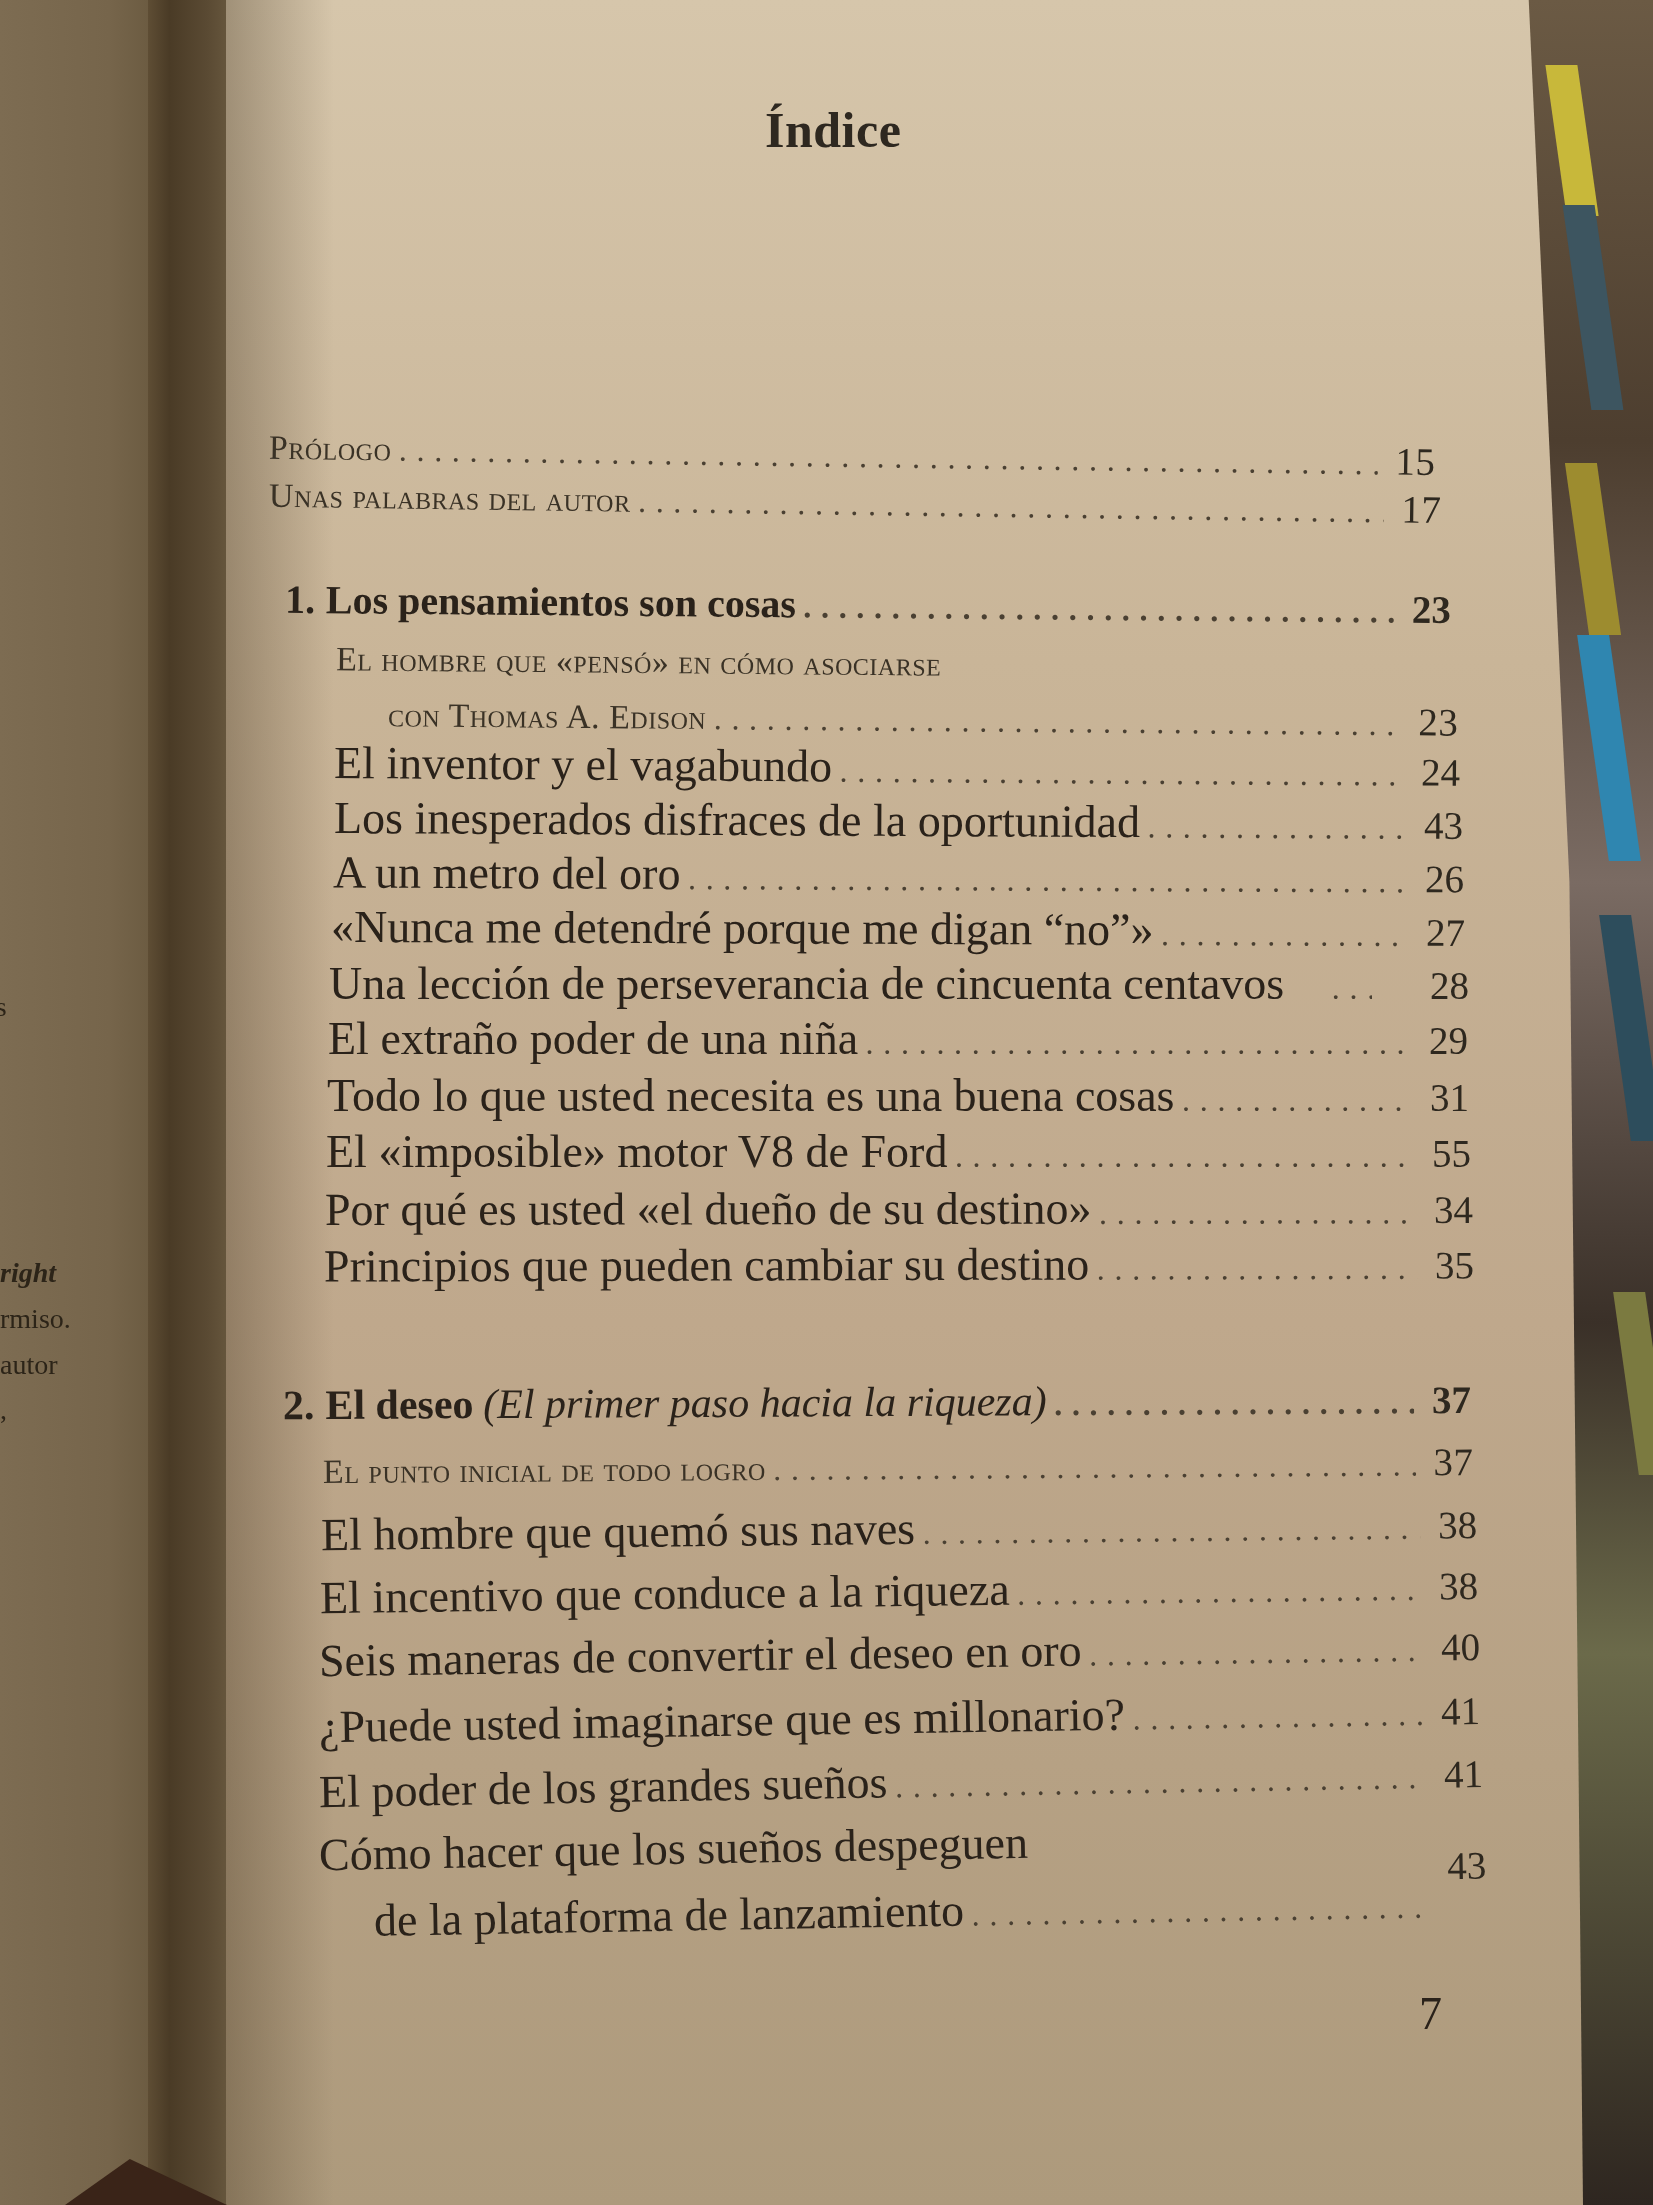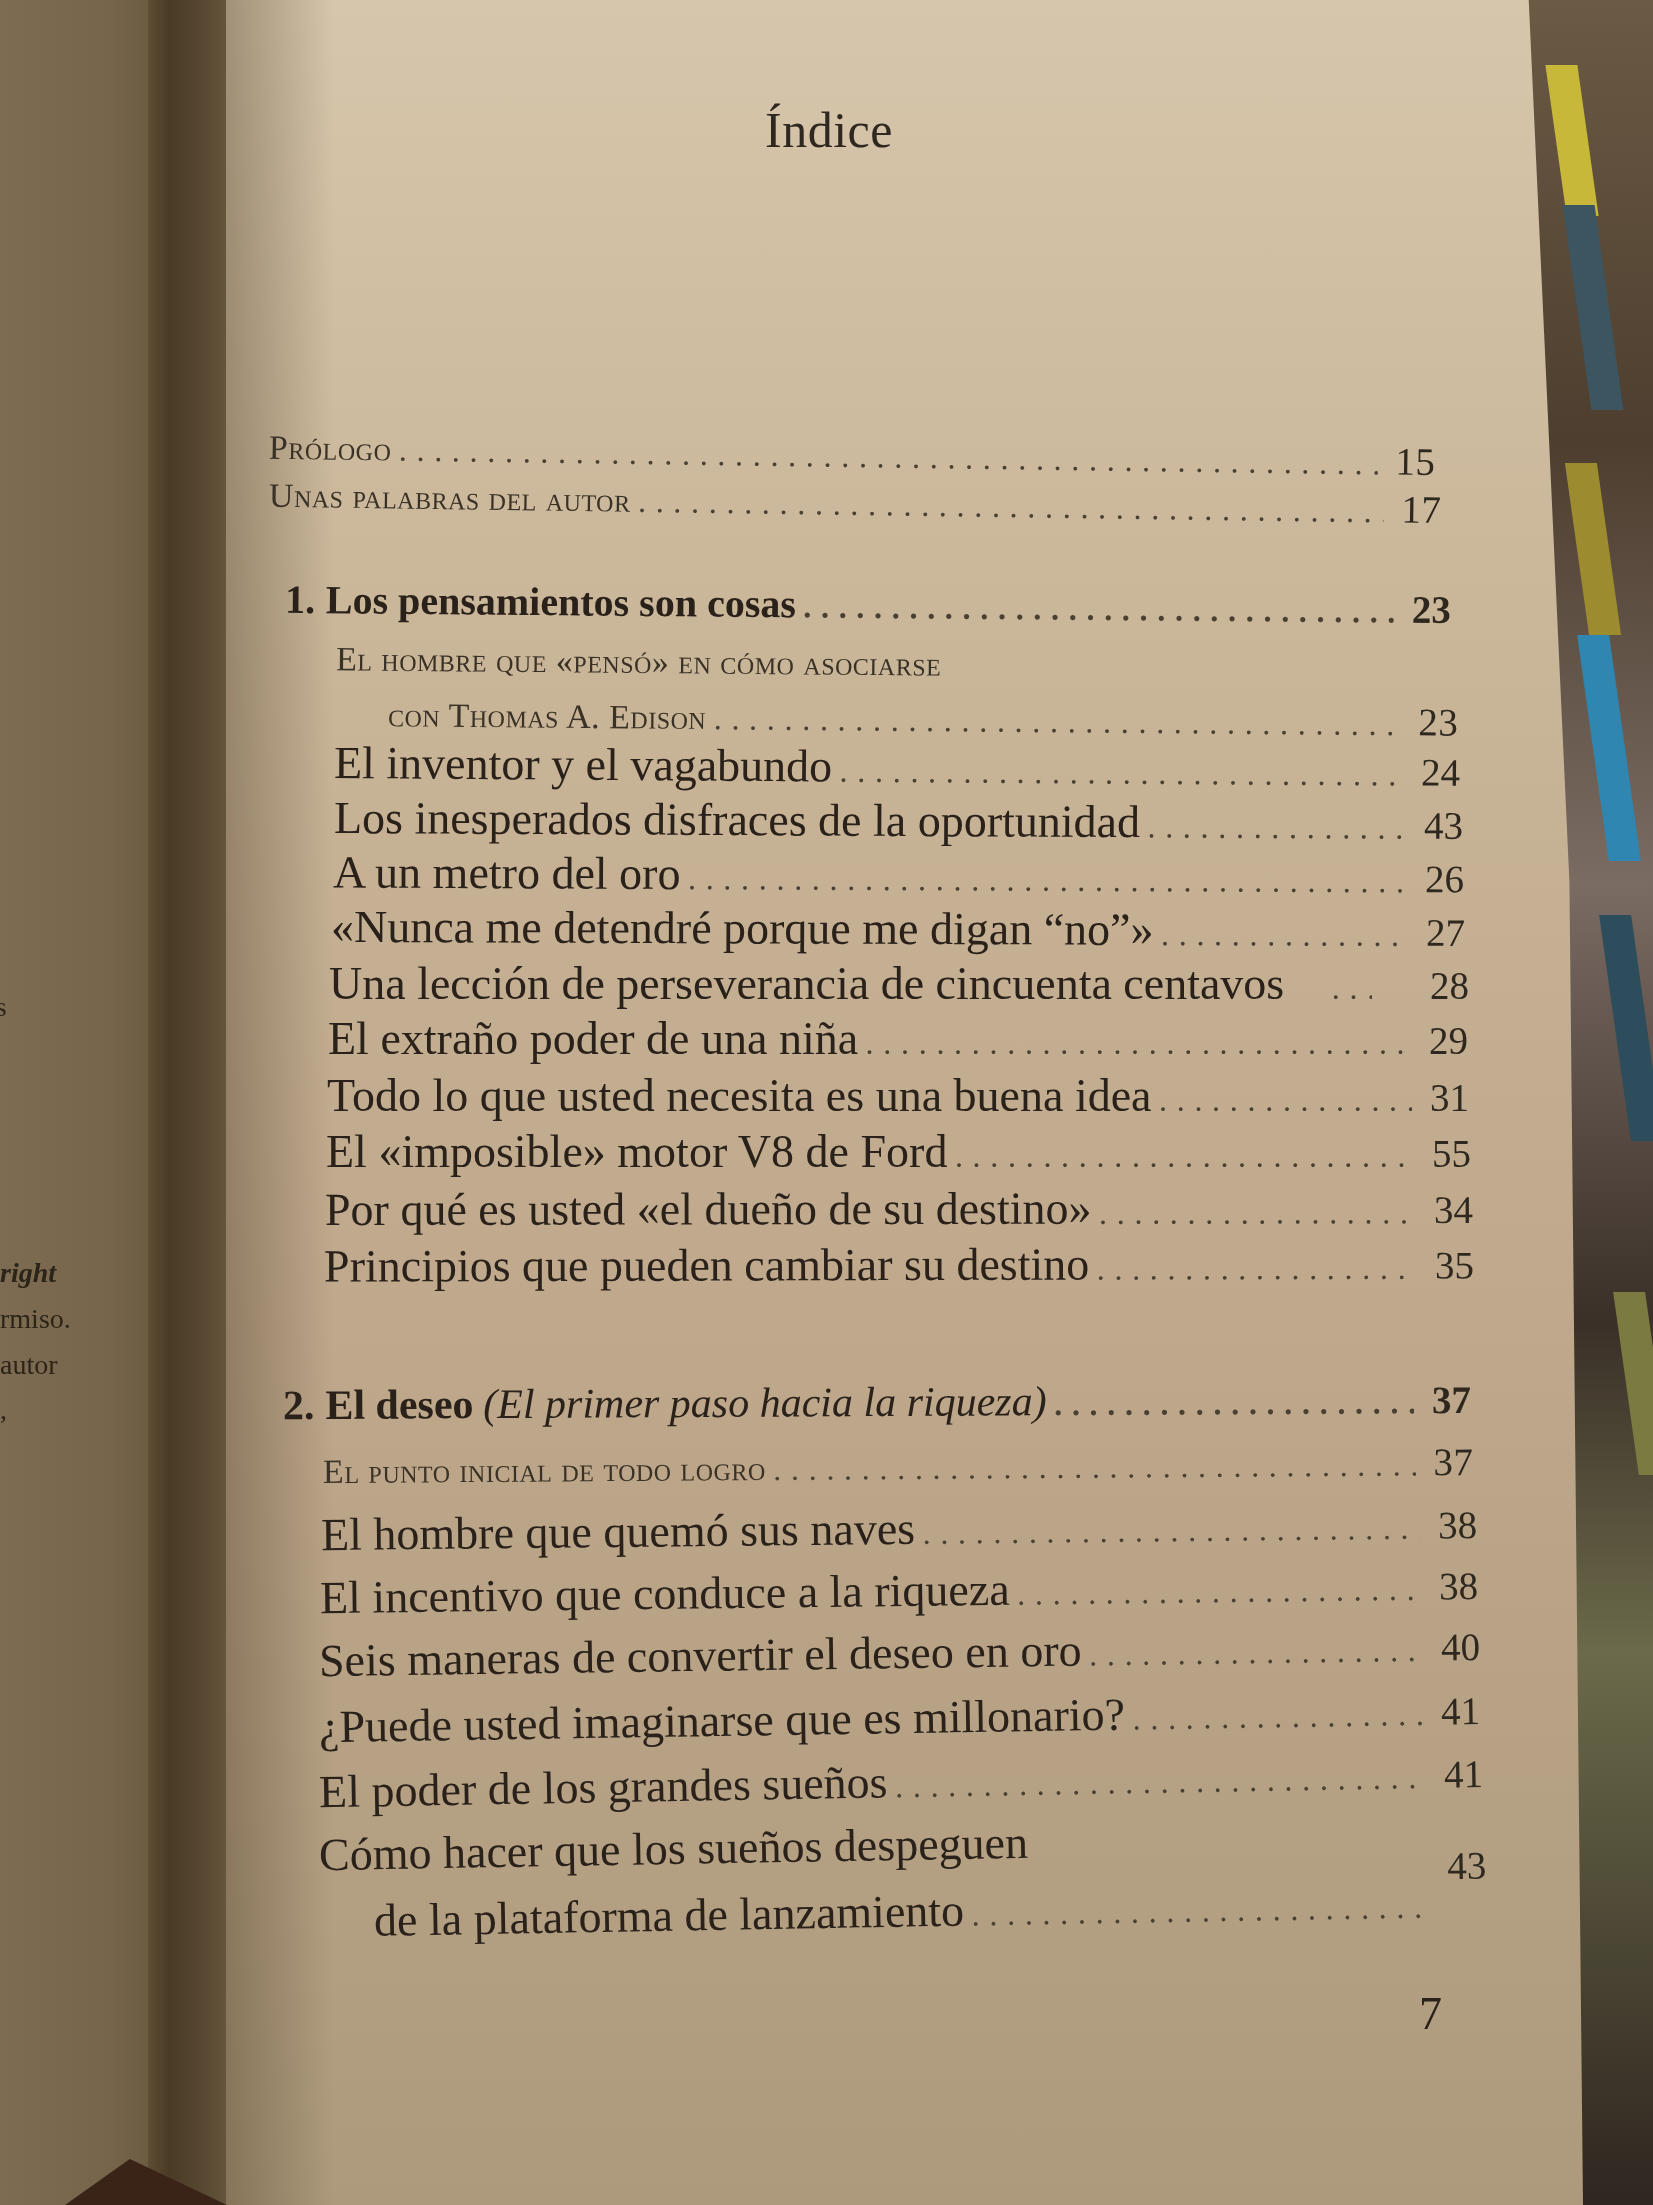--- a/index.html
+++ b/index.html
@@ -69,21 +69,21 @@
       width: 162px; height: 46px;
       background: #3a2418;
       clip-path: polygon(40% 0, 100% 100%, 0 100%);
     }
 
     
     .title {
       position: absolute;
       left: 765px; top: 67px;
       font-size: 50px;
-      font-weight: normal;
+      font-weight: bold;
       color: #2e2820;
       letter-spacing: 0.5px;
     }
     .entry {
       position: absolute;
       display: flex;
       align-items: baseline;
       color: #2a221a;
       white-space: nowrap;
     }
@@ -202,21 +202,21 @@
     <span class="label">Una lección de perseverancia de cincuenta centavos</span>
     <span class="dots"></span>
     <span class="page-num">28</span>
   </div>
   <div class="entry normal" style="left:328px;top:1012px;width:1158px;">
     <span class="label">El extraño poder de una niña</span>
     <span class="dots"></span>
     <span class="page-num">29</span>
   </div>
   <div class="entry normal" style="left:327px;top:1069px;width:1160px;">
-    <span class="label">Todo lo que usted necesita es una buena idea</span>
+    <span class="label">Todo lo que usted necesita es una buena cosas</span>
     <span class="dots"></span>
     <span class="page-num">31</span>
   </div>
   <div class="entry normal" style="left:326px;top:1125px;width:1163px;">
     <span class="label">El «imposible» motor V8 de Ford</span>
     <span class="dots"></span>
     <span class="page-num">55</span>
   </div>
   <div class="entry normal" style="left:325px;top:1182px;width:1166px;transform:rotate(-0.1deg);">
     <span class="label">Por qué es usted «el dueño de su destino»</span>

